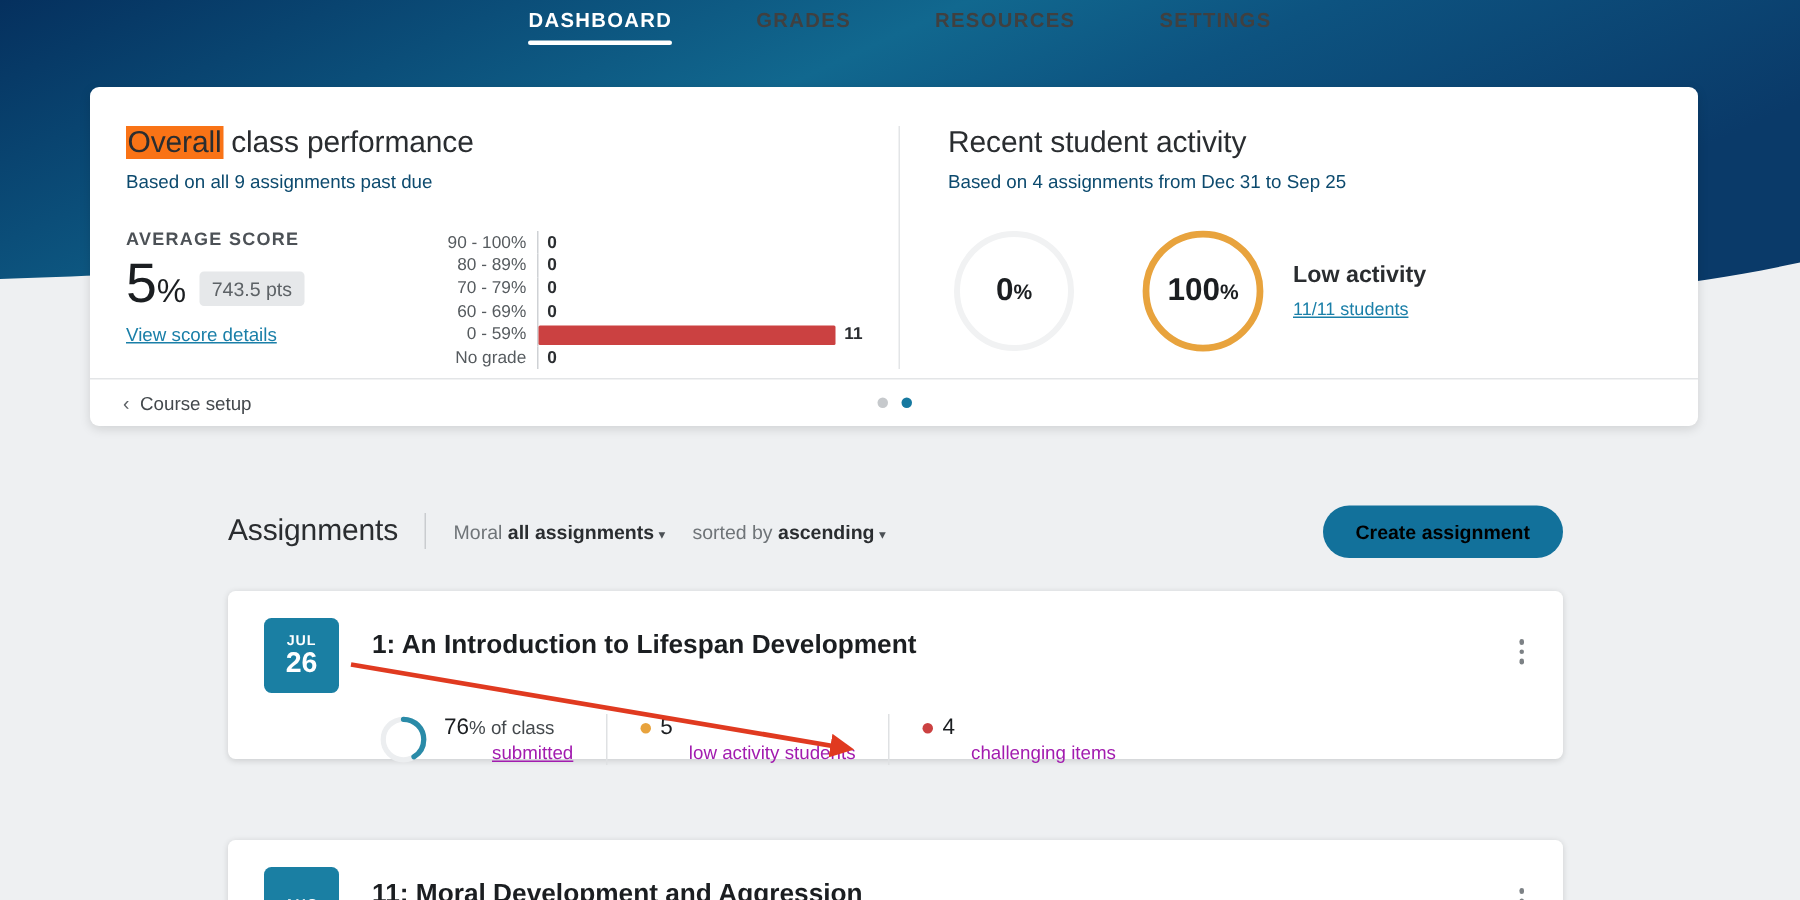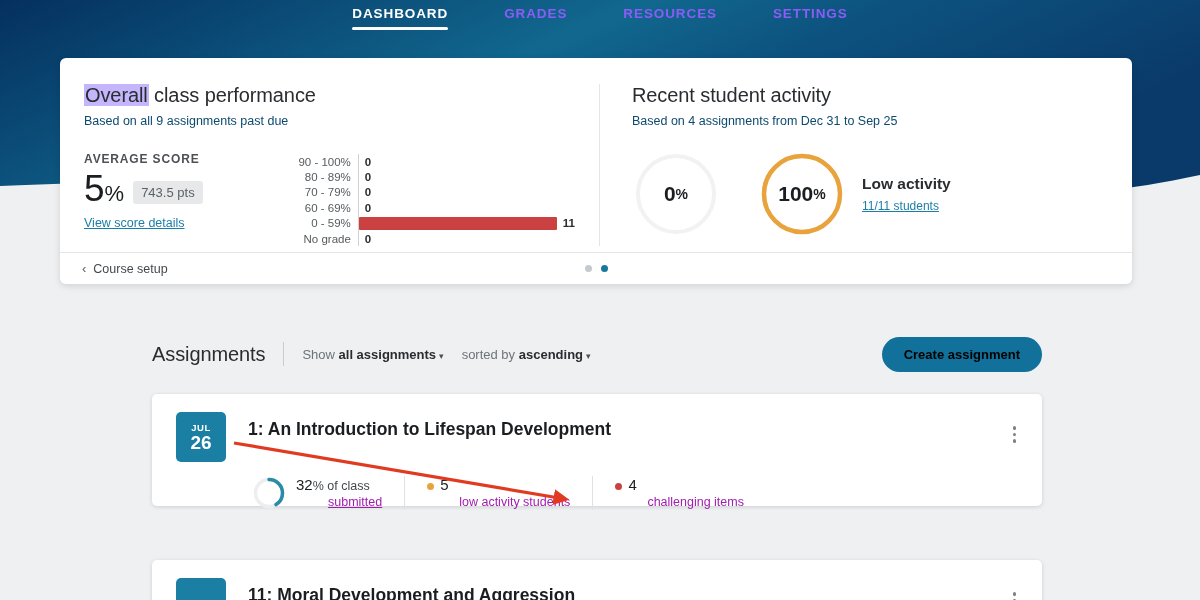--- a/index.html
+++ b/index.html
@@ -44,21 +44,21 @@
     position: relative;
     color: #ffffff;
     font-size: 13.5px;
     font-weight: bold;
     letter-spacing: 0.9px;
     padding: 6px 0 9px 0;
     margin: 0 28px;
     cursor: pointer;
     white-space: nowrap;
   }
-  .nav-item.inactive { color: #8b5cf6; font-weight: bold; }
+  .nav-item.inactive { color: #404040; font-weight: bold; }
   .nav-underline {
     position: absolute;
     left: 0; right: 0; bottom: 0;
     height: 3px;
     background: #ffffff;
     border-radius: 2px;
   }
 
   
   .summary-card {
@@ -86,21 +86,21 @@
     padding: 0 24px 0 32px;
   }
 
   .panel-title {
     font-size: 20px;
     color: #2a2d30;
     font-weight: normal;
     letter-spacing: -0.1px;
   }
   .hl {
-    background: #c4b5fd;
+    background: #f97316;
     padding: 0 1px;
   }
   .panel-sub {
     font-size: 12.5px;
     color: #0c4a6e;
     margin-top: 7px;
   }
 
   .score-row {
     display: flex;
@@ -551,21 +551,21 @@
         <div class="dot"></div>
         <div class="dot active"></div>
       </div>
   </div>
 </div>
 
 <div class="assign-head">
   <div class="assign-title">Assignments</div>
   <div class="vdiv"></div>
   <div class="filter">
-    <span>Show </span><b>all assignments</b><span class="caret">▾</span>
+    <span>Moral </span><b>all assignments</b><span class="caret">▾</span>
   </div>
   <div class="filter">
     <span>sorted by </span><b>ascending</b><span class="caret">▾</span>
   </div>
   <button class="create-btn" style="background: rgb(18, 113, 155);">Create assignment</button>
 </div>
 
 <div class="assign-card" id="card1">
   <div class="card-top">
     <div class="date-badge">
@@ -579,21 +579,21 @@
       <span></span>
     </div>
   </div>
   <div class="stats-row" id="stats-row-1">
       <div class="stat">
         <div class="stat-ring"><svg width="34" height="34" viewBox="0 0 34 34">
             <circle cx="17" cy="17" r="13.5" fill="none" stroke="#eceef0" stroke-width="3.5"></circle>
             <circle cx="17" cy="17" r="13.5" fill="none" stroke="#2a8ba8" stroke-width="3.5" stroke-dasharray="34.8 50.0" transform="rotate(-90 17 17)" stroke-linecap="round"></circle>
           </svg></div>
         <div class="stat-texts">
-          <div class="stat-main"><span>32</span><span class="unit">% of class</span></div>
+          <div class="stat-main"><span>76</span><span class="unit">% of class</span></div>
           <div class="stat-sub link">submitted</div>
         </div>
       </div>
       <div class="stat">
         <div class="stat-texts">
           <div class="stat-main"><span class="bullet" style="background: rgb(232, 163, 61);"></span><span>5</span></div>
           <div class="stat-sub">low activity students</div>
         </div>
       </div>
       <div class="stat">

